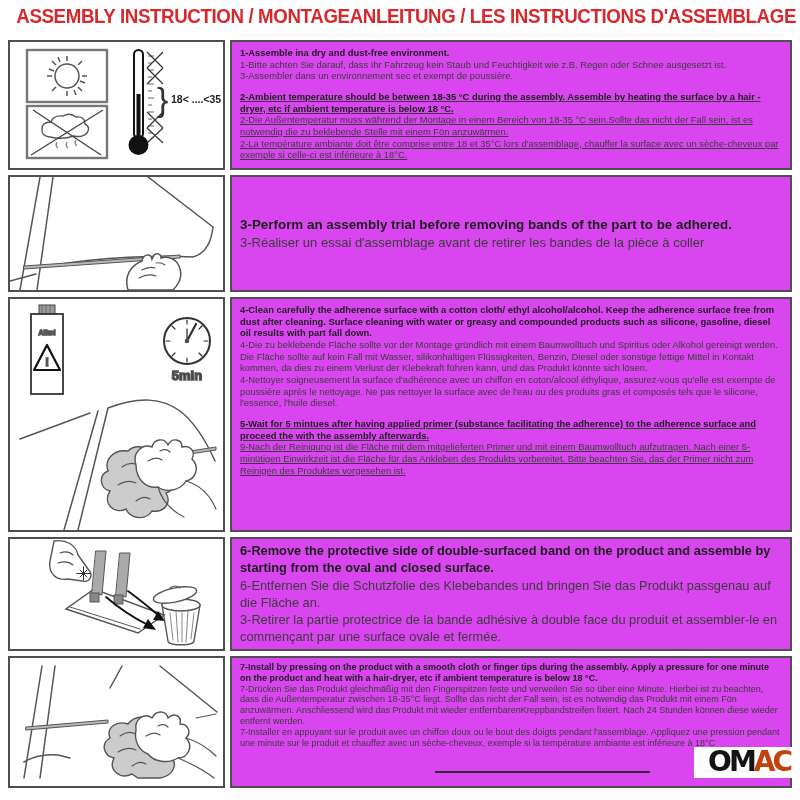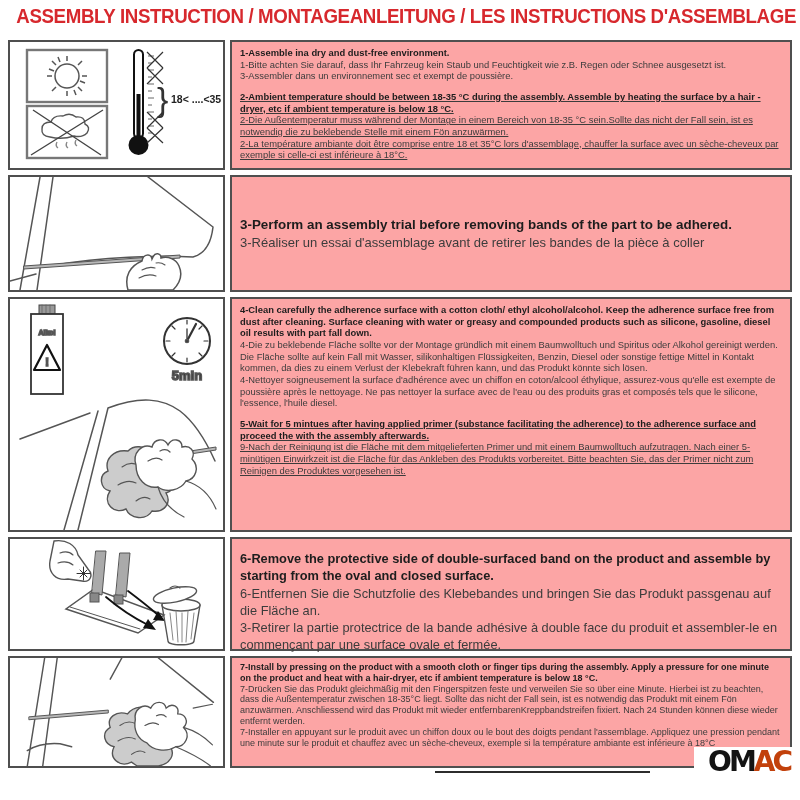--- a/index.html
+++ b/index.html
@@ -3,32 +3,32 @@
 <meta charset="utf-8">
 <style>
   html,body{margin:0;padding:0;}
   body{width:800px;height:800px;background:#fff;font-family:"Liberation Sans",sans-serif;}
   .page{position:relative;width:800px;height:800px;overflow:hidden;background:#fff;}
   .title{position:absolute;top:5px;left:0;width:100%;text-align:right;white-space:nowrap;}
   .title-inner{display:inline-block;transform:scaleX(0.96);transform-origin:center;
     color:#d7282d;font-weight:800;font-size:19.5px;letter-spacing:-0.4px;}
   .rows{position:absolute;top:40px;left:8px;width:784px;display:flex;flex-direction:column;gap:5px;}
   .row{display:flex;gap:5px;}
-  .h1{height:130px}.h2{height:117px}.h3{height:235px}.h4{height:114px}.h5{height:112px}
+  .h1{height:130px}.h2{height:117px}.h3{height:235px}.h4{height:114px}.h5{height:132px}
   .illus{width:217px;flex:none;border:2px solid #4f4f4f;box-sizing:border-box;background:#fff;}
   .illus svg{display:block;width:100%;height:100%;}
-  .textbox{flex:1;border:2px solid #4f4f4f;box-sizing:border-box;background:#fca5a5;padding:5px 8px;color:#3c3c3c;}
+  .textbox{flex:1;border:2px solid #4f4f4f;box-sizing:border-box;background:#d946ef;padding:5px 8px;color:#3c3c3c;}
   .small{font-size:9.4px;line-height:1.24;}
   .smaller{font-size:9px;line-height:1.2;padding-top:4px;}
   .para{margin:0 0 9px 0;}
   .para:last-child{margin:0;text-decoration:underline;}
   .b{font-weight:bold;color:#1d1d1d;}
   .big{font-size:13px;line-height:1.42;display:flex;flex-direction:column;justify-content:center;}
   .big .b{font-size:13.4px;}
-  .mid{font-size:12.8px;line-height:1.35;padding-top:11px;}
+  .mid{font-size:12.8px;line-height:1.35;padding-top:3px;}
   .logo{position:absolute;right:8px;top:747px;z-index:4;background:#fff;padding:0 2px 2px 14px;display:flex;align-items:center;}
   .logo-text{font-family:"DejaVu Sans",sans-serif;font-weight:900;font-size:28px;line-height:1.05;letter-spacing:-3px;}
   .logo-black{color:#141414}
   .logo-red{color:#c2410c}
   .logo-rule{position:absolute;top:771px;right:150px;width:215px;height:2px;background:#2c2c2c;z-index:3;}
   svg text{font-family:"Liberation Sans",sans-serif;}
 </style>
 </head>
 <body>
 

